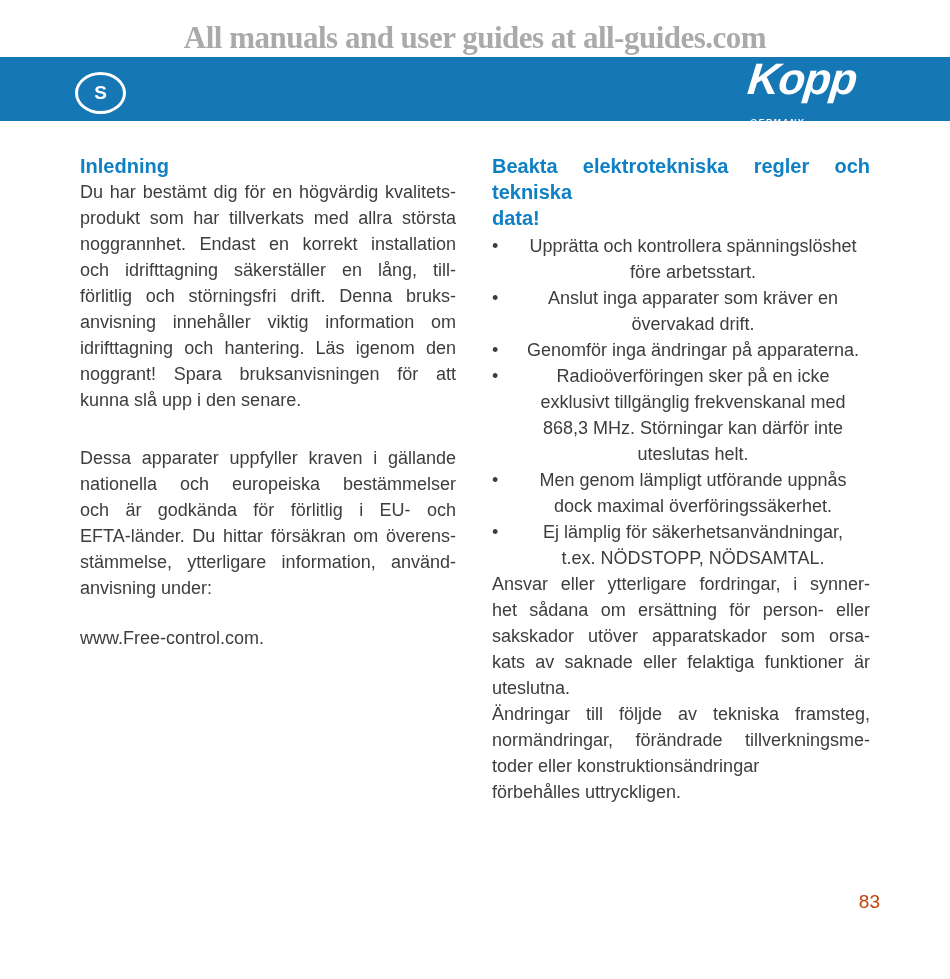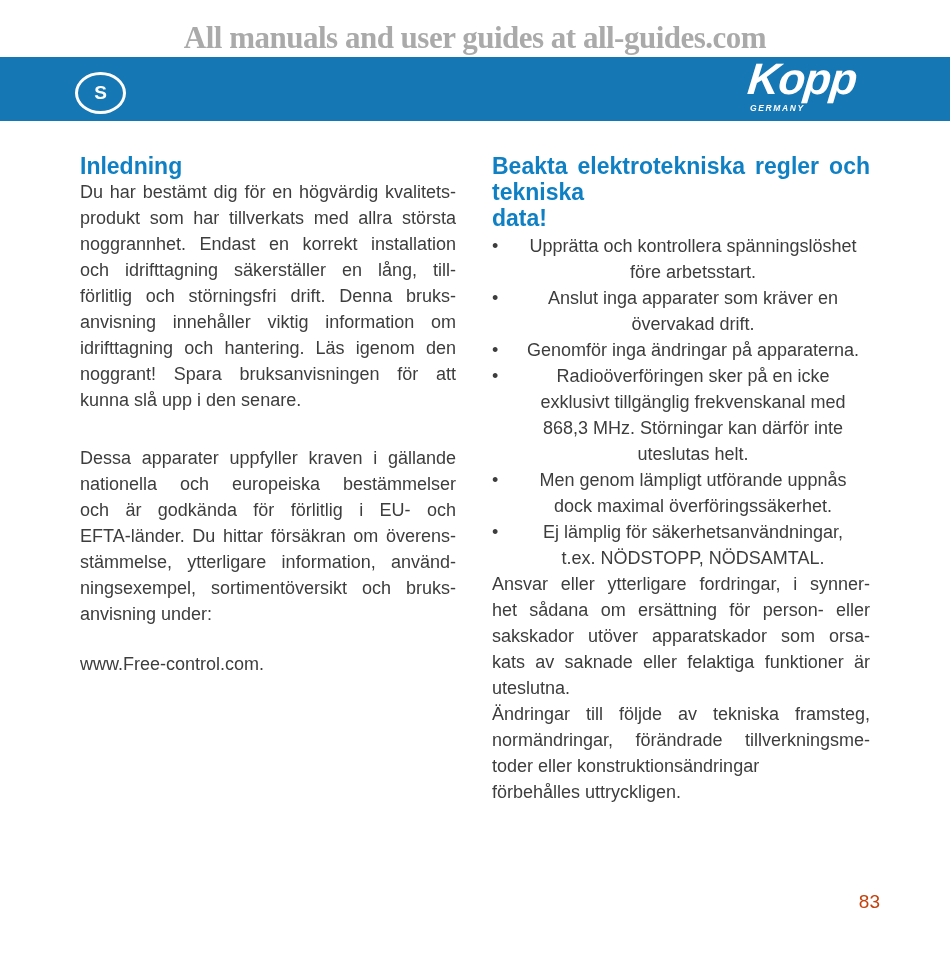--- a/index.html
+++ b/index.html
@@ -27,31 +27,31 @@
   }
   .brand{
     position:absolute;right:72px;top:2px;width:130px;height:60px;color:#fff;
   }
   .brand-name{
     position:absolute;left:0;top:-2px;
     font-size:44px;font-weight:bold;font-style:italic;
     transform:skewX(-6deg);letter-spacing:-1px;line-height:1;
   }
   .brand-country{
-    position:absolute;left:2px;top:44px;
+    position:absolute;left:2px;top:58px;
     font-size:8.5px;font-weight:bold;letter-spacing:1.6px;font-style:italic;
   }
   .col{
     position:absolute;top:153px;z-index:2;
     color:#3d3d3d;font-size:18px;line-height:26px;
   }
   .col-left{left:80px;width:376px;}
   .col-right{left:492px;width:378px;}
   .sec-heading{
-    color:#1080c4;font-weight:bold;font-size:23px;line-height:26px;
+    color:#1080c4;font-weight:bold;font-size:20px;line-height:26px;
   }
   .para{margin:0;}
   .para .line{min-height:26px;}
   .j{text-align:justify;text-align-last:justify;-moz-text-align-last:justify;}
   .mt-gap{margin-top:32px;}
   .mt-small{margin-top:0;}
   .bullets{margin-top:2px;}
   .bullet{display:flex;align-items:flex-start;}
   .bullet .dot{width:24px;flex:0 0 24px;line-height:26px;}
   .bullet .bt{flex:1;text-align:center;}
@@ -88,21 +88,20 @@
       <div class="line j">idrifttagning och hantering. Läs igenom den</div>
       <div class="line j">noggrant! Spara bruksanvisningen för att</div>
       <div class="line">kunna slå upp i den senare.</div>
     </div>
   <div class="para mt-gap">
       <div class="line j">Dessa apparater uppfyller kraven i gällande</div>
       <div class="line j">nationella och europeiska bestämmelser</div>
       <div class="line j">och är godkända för förlitlig i EU- och</div>
       <div class="line j">EFTA-länder. Du hittar försäkran om överens-</div>
       <div class="line j">stämmelse, ytterligare information, använd-</div>
-      <div class="line j">ningsexempel, sortimentöversikt och bruks-</div>
       <div class="line">anvisning under:</div>
     </div>
   <div class="website">www.Free-control.com.</div>
 </div>
 
 <div class="col col-right">
   <div class="sec-heading">
       <div class="line j">Beakta elektrotekniska regler och tekniska</div>
       <div class="line">data!</div>
     </div>

